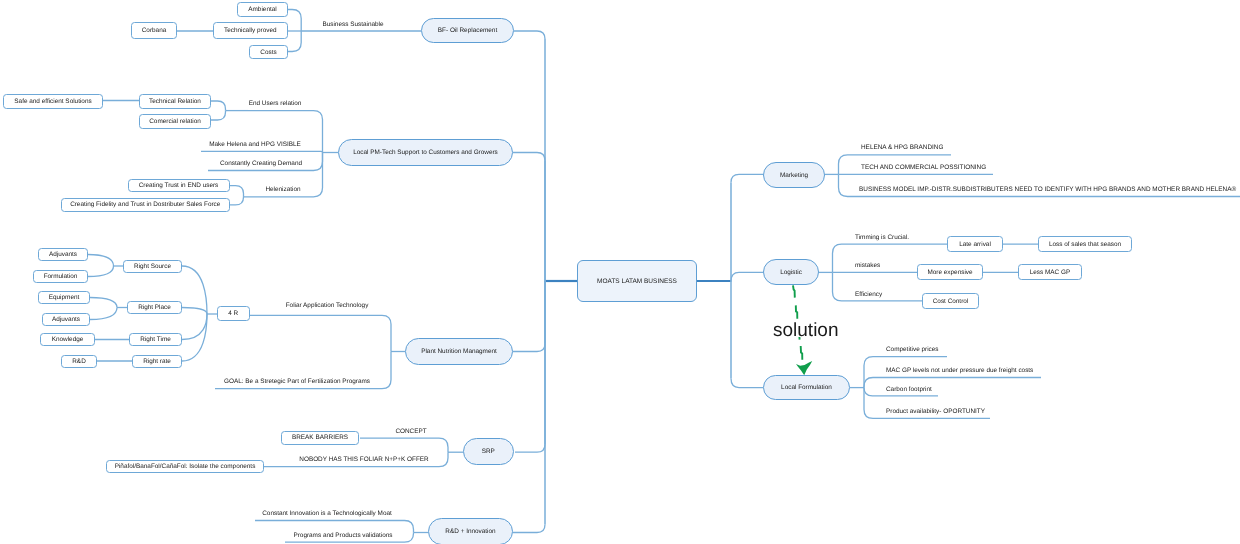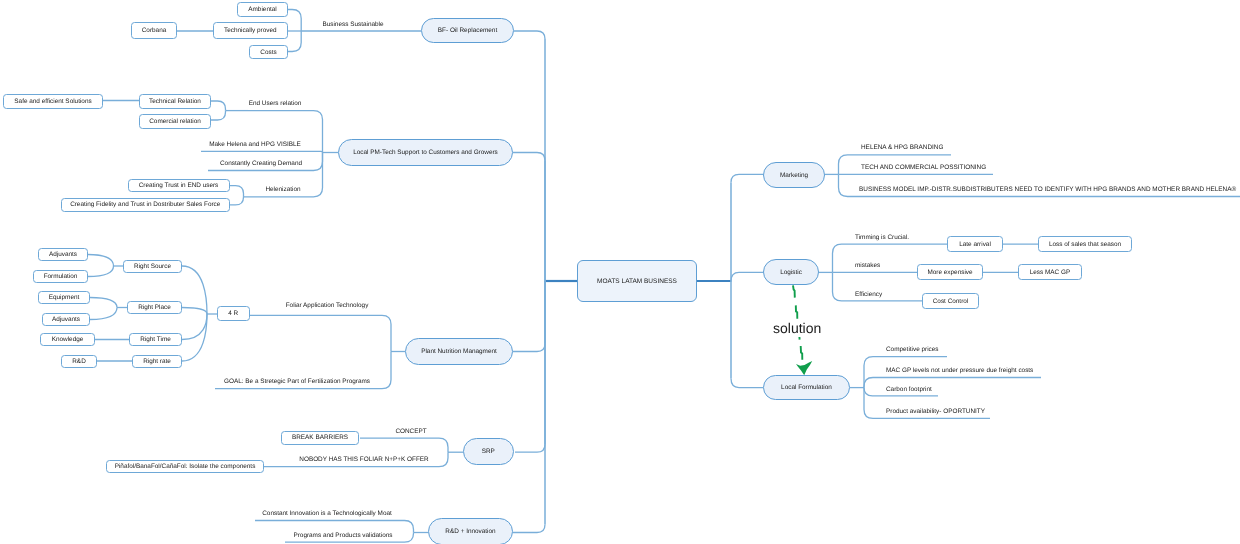--- a/index.html
+++ b/index.html
@@ -270,21 +270,21 @@
       <div class="nd under left" style="left: 886px; top: 384px; width: 84px; height: 10px; font-size: 6.4px;">
         <span>Carbon footprint</span>
       </div>
       <div class="nd under left" style="left: 886px; top: 406.5px; width: 120px; height: 10px; font-size: 6.4px;">
         <span>Product availability- OPORTUNITY</span>
       </div>
     </div>
   <div id="central" style="left: 577px; top: 260px; width: 120px; height: 42px; font-size: 6.5px;">
       <span>MOATS LATAM BUSINESS</span>
     </div>
-  <div id="annotation" style="left: 773px; top: 319.5px; font-size: 14px;">solution</div>
+  <div id="annotation" style="left: 773px; top: 319.5px; font-size: 19px;">solution</div>
   <svg id="arrow" viewBox="0 0 1240 544">
       <path d="M 793.0 285.4 L 793.6 289.5 L 794.6 290.6 L 794.8 297.6" fill="none" stroke="#109e4c" stroke-width="1.9"></path>
       <path d="M 795.8 305.4 L 796.0 311.4 L 797.2 312.3 L 797.3 318.8" fill="none" stroke="#109e4c" stroke-width="1.9"></path>
       <path d="M 799.4 337.0 L 799.6 339.6" fill="none" stroke="#109e4c" stroke-width="1.9"></path>
       <path d="M 800.7 346.0 L 801.0 352.5 L 802.2 353.4 L 802.3 359.8" fill="none" stroke="#109e4c" stroke-width="1.9"></path>
       <path d="M 796.0 364.0 L 800.2 365.8 L 804.5 365.0 L 809.0 362.6 L 812.2 361.0 L 810.0 365.0 L 806.8 369.5 L 804.2 375.3 L 801.0 370.5 L 798.0 366.8 Z" fill="#109e4c"></path>
     </svg>
 </div>
 
 </body></html>

